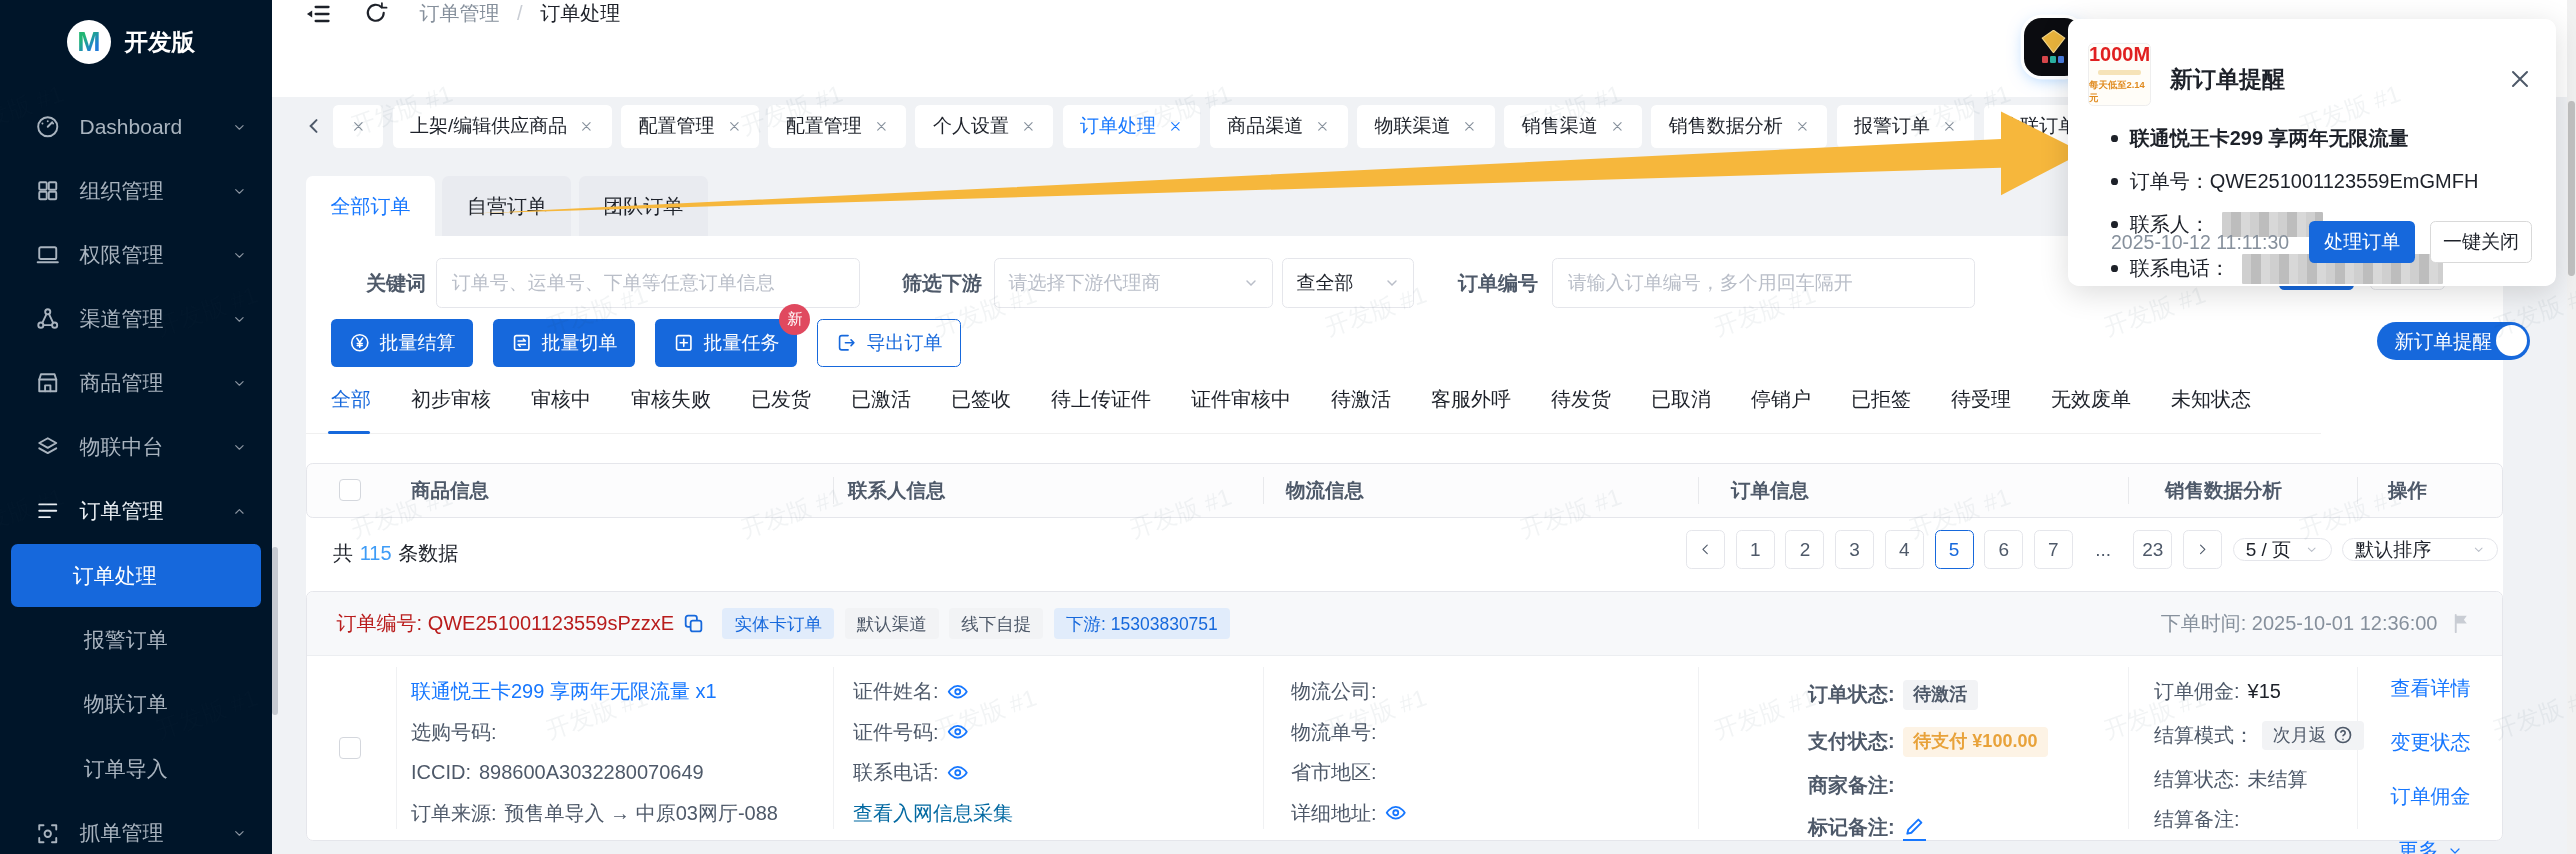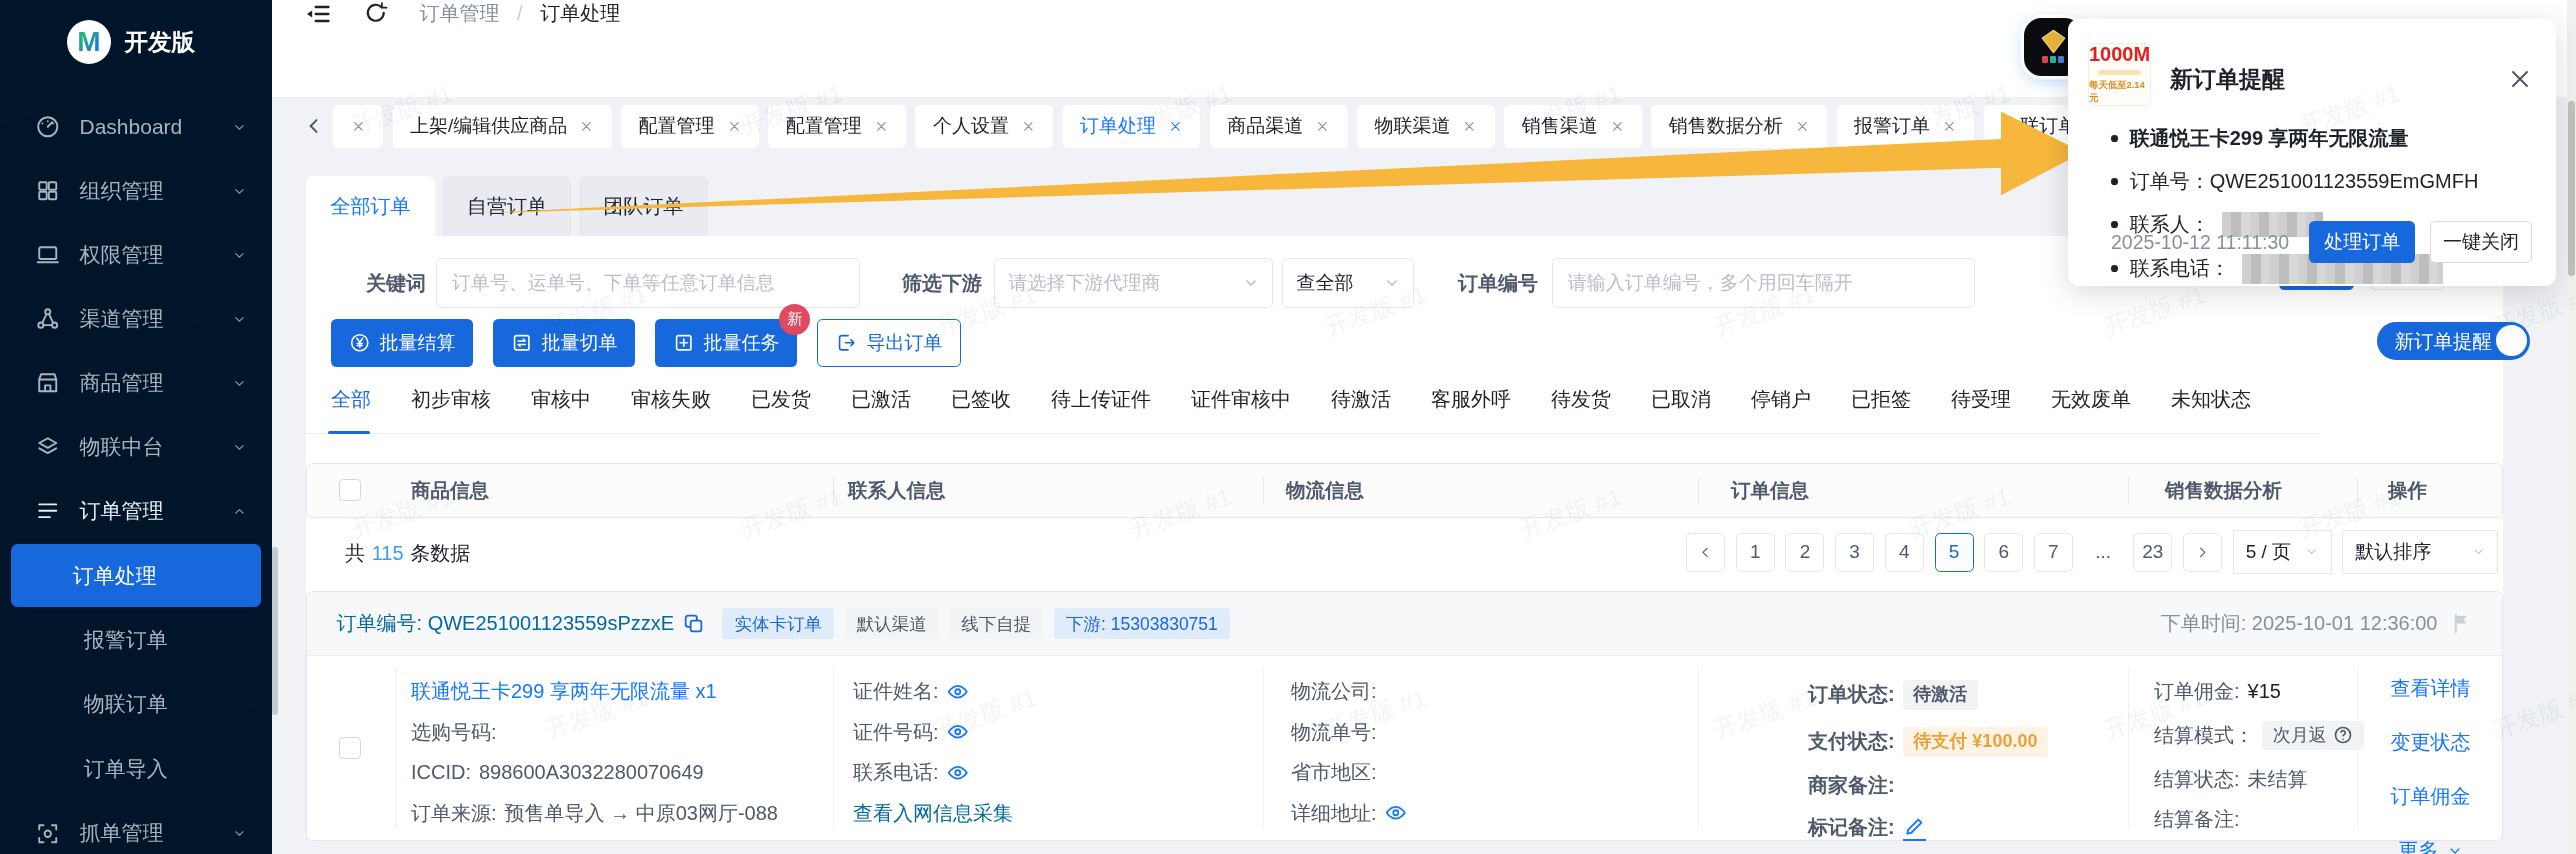--- a/index.html
+++ b/index.html
@@ -64,33 +64,33 @@
   .status-tabs .st{cursor:pointer;white-space:nowrap;}
   .status-tabs .st.active{color:#1668dc;}
   .st-underline{position:absolute;left:22px;top:195px;width:42px;height:3.4px;background:#1668dc;border-radius:2px;}
   .st-line{position:absolute;left:0;top:197px;width:2015px;height:1.3px;background:#f0f0f0;}
   
   .thead{position:absolute;left:0;top:227px;width:2197px;height:55px;background:#fcfcfd;border:1.3px solid #e5e6eb;border-radius:6.7px;box-sizing:border-box;}
   .thead .col-label{position:absolute;top:0;line-height:52px;font-size:19.5px;color:#4e5969;font-weight:600;}
   .vdiv{position:absolute;top:13.4px;width:1.3px;height:27px;background:#e8e9ec;}
   .checkbox{width:21.5px;height:21.5px;border:1.3px solid #d4d7dd;border-radius:4px;background:#fff;box-sizing:border-box;cursor:pointer;}
   
-  .summary{position:absolute;left:39px;top:304px;font-size:20px;color:#1d2129;}
+  .summary{position:absolute;left:27px;top:304px;font-size:20px;color:#1d2129;}
   .summary .cnt{color:#3e9cf7;margin:0 6.7px;}
   .pager{position:absolute;right:4.7px;top:294px;display:flex;align-items:center;gap:10.7px;}
   .pg{min-width:39px;height:39px;border:1.3px solid #e5e6eb;border-radius:5.4px;background:#fff;display:flex;align-items:center;justify-content:center;font-size:19px;color:#4e5969;box-sizing:border-box;cursor:pointer;}
   .pg.cur{border-color:#1668dc;color:#1668dc;}
   .pg.dots{border:none;background:none;}
   .pg .chev{width:14.8px;height:14.8px;}
-  .pg-select{height:44px;border:1.3px solid #e5e6eb;border-radius:1px;background:#fff;display:flex;align-items:center;justify-content:space-between;padding:0 12px;box-sizing:border-box;font-size:19px;color:#1d2129;cursor:pointer;}
+  .pg-select{height:23px;border:1.3px solid #e5e6eb;border-radius:16px;background:#fff;display:flex;align-items:center;justify-content:space-between;padding:0 12px;box-sizing:border-box;font-size:19px;color:#1d2129;cursor:pointer;}
   .pg-select .chev{width:13.4px;height:13.4px;color:#b9bec8;margin-left:8px;}
   
   .order-card{position:absolute;left:0;top:355px;width:2197px;height:250px;border:1.3px solid #e5e6eb;border-radius:6.7px;box-sizing:border-box;background:#fff;}
   .oc-head{height:64px;background:#f7f8fa;border-bottom:1.3px solid #eceef1;border-radius:6px 6px 0 0;display:flex;align-items:center;padding:0 29.5px;box-sizing:border-box;}
-  .oc-no{color:#0369a1;font-size:20px;}
+  .oc-no{color:#b91c1c;font-size:20px;}
   .copy-ic{width:21.5px;height:21.5px;color:#1668dc;margin:0 17.5px 0 9.4px;cursor:pointer;}
   .tag{height:31px;border-radius:4px;font-size:17.5px;display:flex;align-items:center;padding:0 12px;margin-right:10.7px;}
   .tag.blue{background:#e1ecfb;color:#1668dc;}
   .tag.gray{background:#f2f3f5;color:#4e5969;}
   .oc-time{margin-left:auto;color:#86909c;font-size:20px;display:flex;align-items:center;gap:12px;}
   .flag-ic{width:23px;height:23px;color:#c9cdd4;cursor:pointer;}
   .oc-body{position:relative;height:184px;}
   .oc-body .vdiv2{position:absolute;top:10.7px;bottom:10.7px;width:1.3px;background:#f0f1f3;}
   .col{position:absolute;top:24px;display:flex;flex-direction:column;gap:17.5px;font-size:20px;color:#4e5969;}
   .col .row{display:flex;align-items:center;gap:8px;line-height:23px;white-space:nowrap;}

